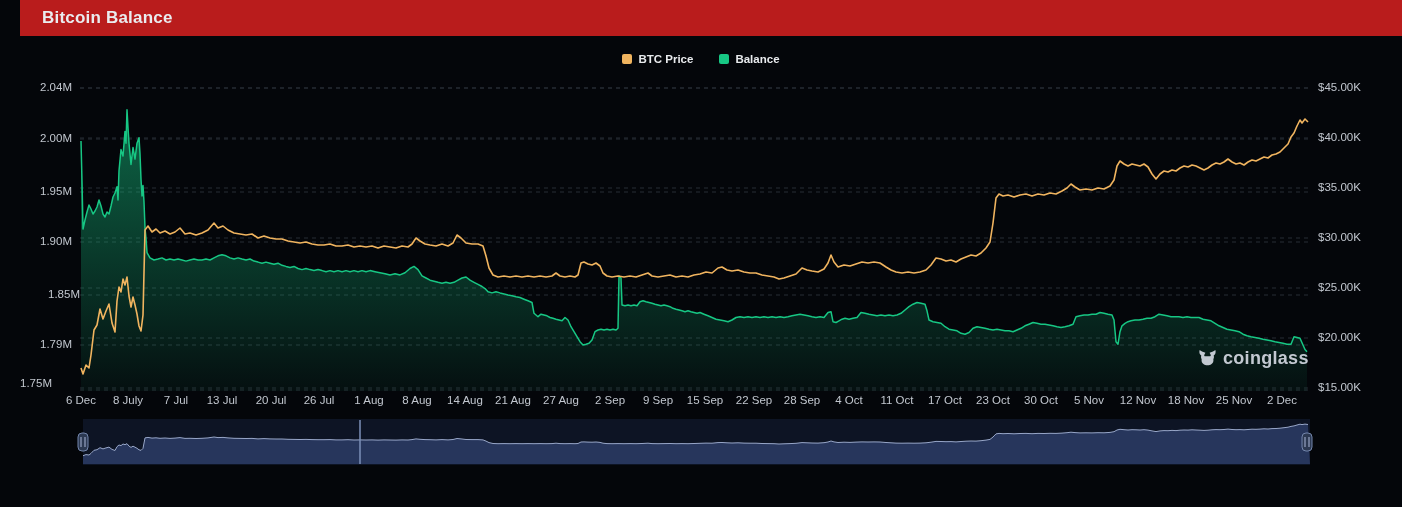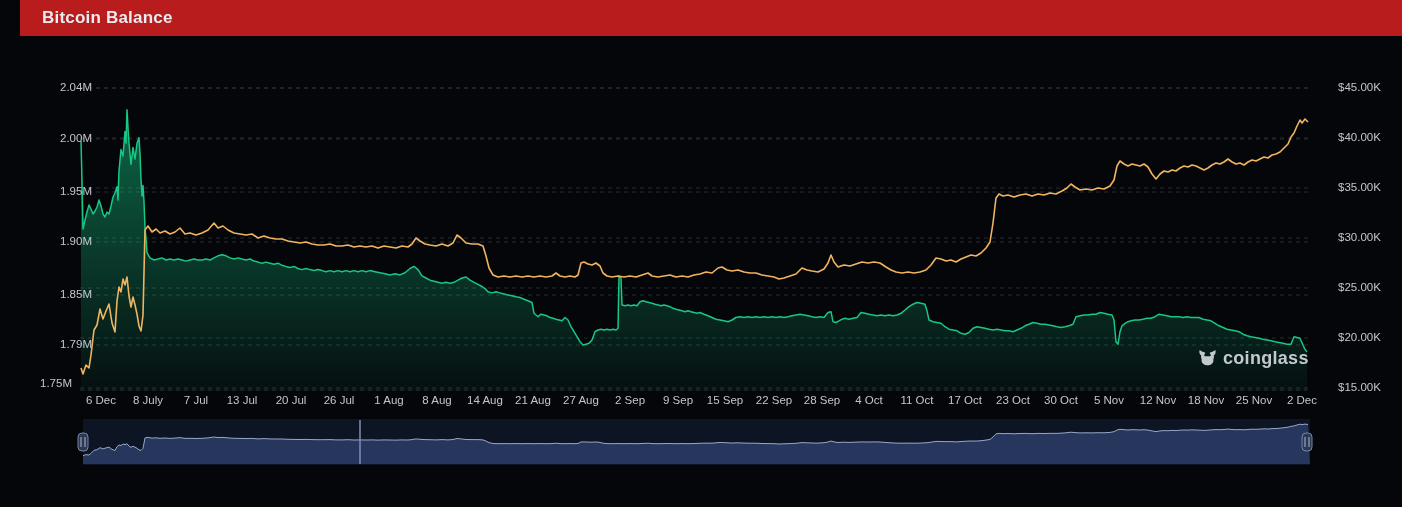--- a/index.html
+++ b/index.html
@@ -15,37 +15,47 @@
   .select.range{width:58px;}
   .select.coin{width:108px;}
   .caret-down{width:0;height:0;border-left:4px solid transparent;border-right:4px solid transparent;
               border-top:5px solid #aab0b8;}
   .legend{position:absolute;top:53px;left:0;width:1402px;display:flex;justify-content:center;
           gap:26px;font-size:11.5px;font-weight:600;color:#e8eaed;z-index:4;}
   .legend-item{display:flex;align-items:center;gap:6px;cursor:pointer;}
   .swatch{width:10px;height:10px;border-radius:2px;display:inline-block;}
   svg.chart{position:absolute;left:0;top:0;z-index:1;}
   .grid{stroke:#262c34;stroke-width:1;stroke-dasharray:4 4;}
-  .ylab,.xlab{position:absolute;font-size:11.5px;color:#c2c7cf;z-index:3;white-space:nowrap;margin-left:20px;}
+  .ylab,.xlab{position:absolute;font-size:11.5px;color:#c2c7cf;z-index:3;white-space:nowrap;}
   .ylab-left{left:0;width:72px;text-align:right;}
   .ylab-right{left:1318px;}
   .xlab{top:394px;width:56px;text-align:center;}
   .watermark{position:absolute;left:1197px;top:348px;display:flex;align-items:center;gap:5px;
              color:#cdd2db;opacity:.95;z-index:3;}
   .wm-text{font-size:18px;font-weight:700;letter-spacing:.3px;}
 </style>
 </head>
 <body>
 
 <div class="page">
 
   <div class="header">
     <div class="title">Bitcoin Balance</div>
   </div>
 
+  <div class="legend">
+    <div class="legend-item">
+      <span class="swatch" style="background: rgb(240, 180, 95);"></span>
+      <span>BTC Price</span>
+    </div>
+    <div class="legend-item">
+      <span class="swatch" style="background: rgb(23, 199, 132);"></span>
+      <span>Balance</span>
+    </div>
+  </div>
 
   <svg id="chart-svg" class="chart" width="1402" height="507">
       <defs>
         <linearGradient id="ga" x1="0" y1="0" x2="0" y2="1">
           <stop offset="0%" stop-color="#17c784" stop-opacity="0.5"></stop>
           <stop offset="100%" stop-color="#17c784" stop-opacity="0.05"></stop>
         </linearGradient>
       </defs>
       <line x1="80" y1="88" x2="1310" y2="88" class="grid"></line>
       <line x1="80" y1="138" x2="1310" y2="138" class="grid"></line>
@@ -78,21 +88,21 @@
         <line x1="1305" y1="437" x2="1305" y2="447" stroke="#aab8d8" stroke-width="1"></line>
         <line x1="1309" y1="437" x2="1309" y2="447" stroke="#aab8d8" stroke-width="1"></line>
       </g>
     </svg>
 
   <div id="labels">
       <div class="ylab ylab-left" style="top: 81px;">2.04M</div>
       <div class="ylab ylab-left" style="top: 132px;">2.00M</div>
       <div class="ylab ylab-left" style="top: 185px;">1.95M</div>
       <div class="ylab ylab-left" style="top: 235px;">1.90M</div>
-      <div class="ylab ylab-left" style="top: 288px;">1.85M</div>
+      <div class="ylab ylab-left" style="top: 288px; padding-left: 8px;">1.85M</div>
       <div class="ylab ylab-left" style="top: 338px;">1.79M</div>
       <div class="ylab ylab-left" style="top: 377px; text-align: center;">1.75M</div>
       <div class="ylab ylab-right" style="top: 81px;">$45.00K</div>
       <div class="ylab ylab-right" style="top: 131px;">$40.00K</div>
       <div class="ylab ylab-right" style="top: 181px;">$35.00K</div>
       <div class="ylab ylab-right" style="top: 231px;">$30.00K</div>
       <div class="ylab ylab-right" style="top: 281px;">$25.00K</div>
       <div class="ylab ylab-right" style="top: 331px;">$20.00K</div>
       <div class="ylab ylab-right" style="top: 381px;">$15.00K</div>
       <div class="xlab" style="left: 53px;">6 Dec</div>

